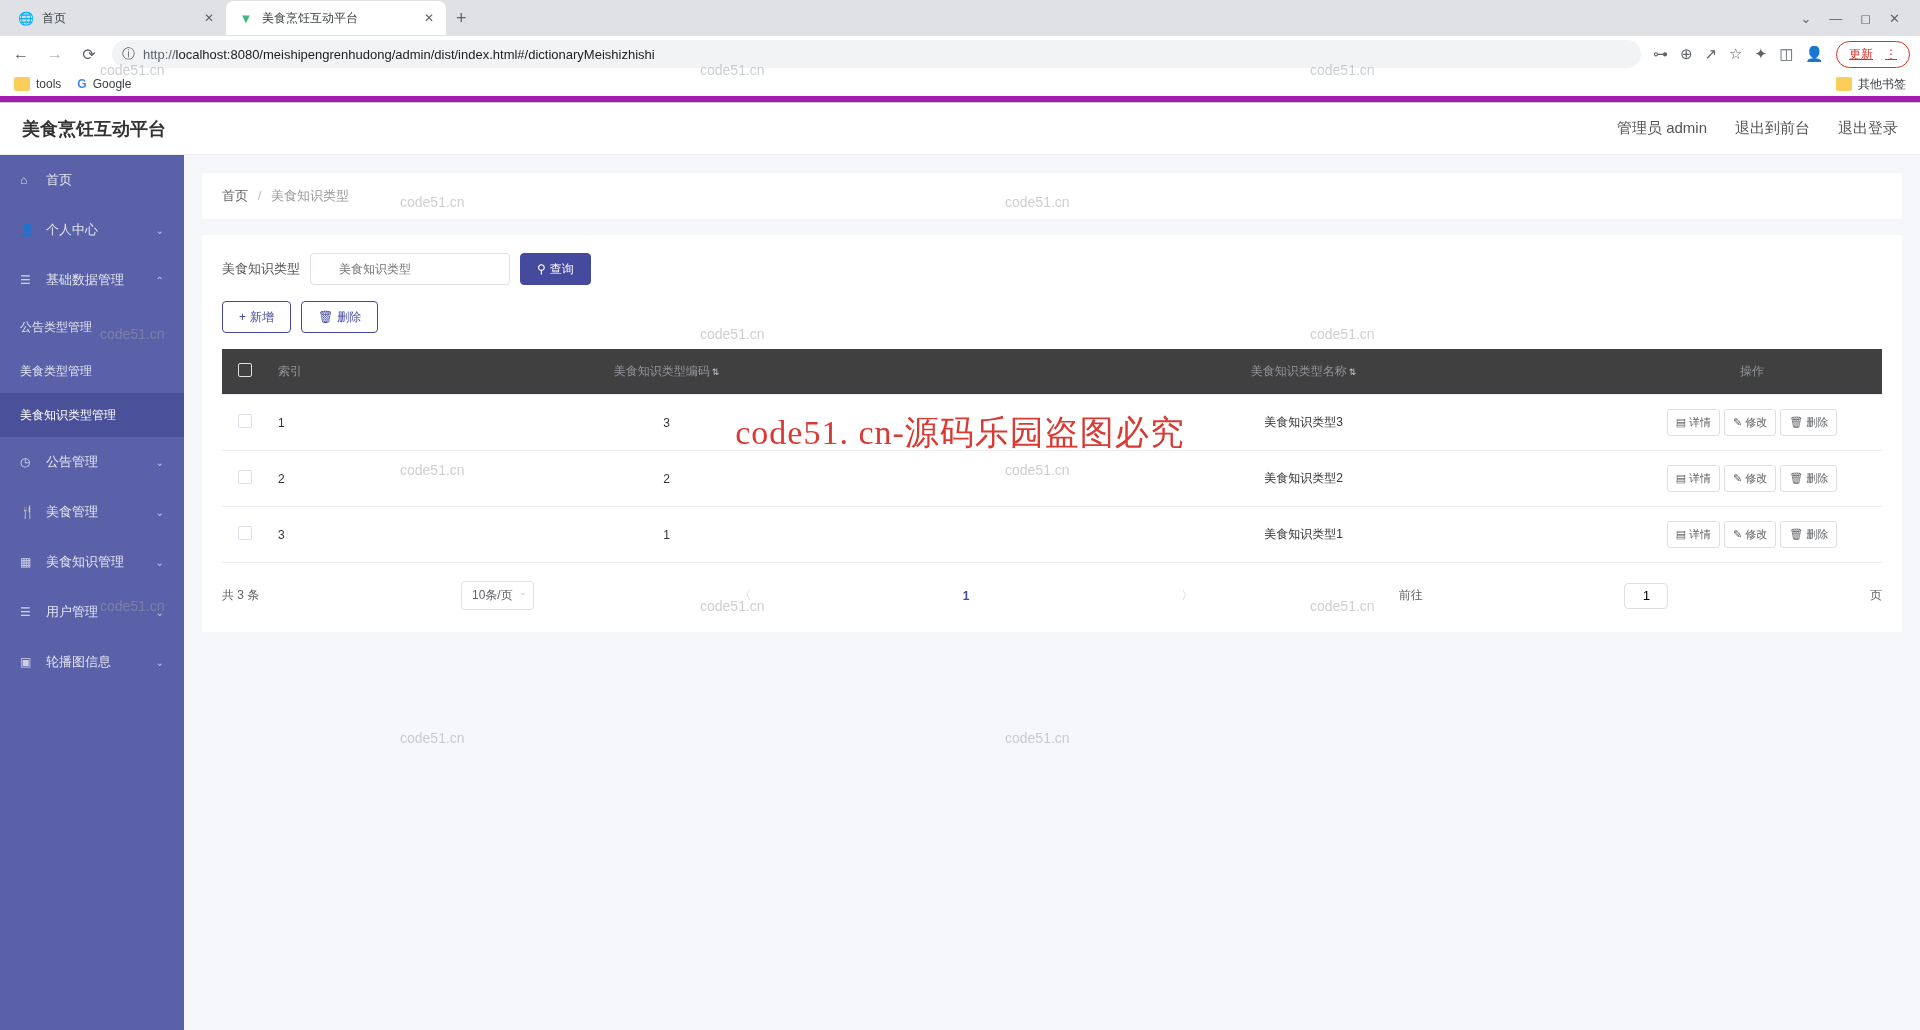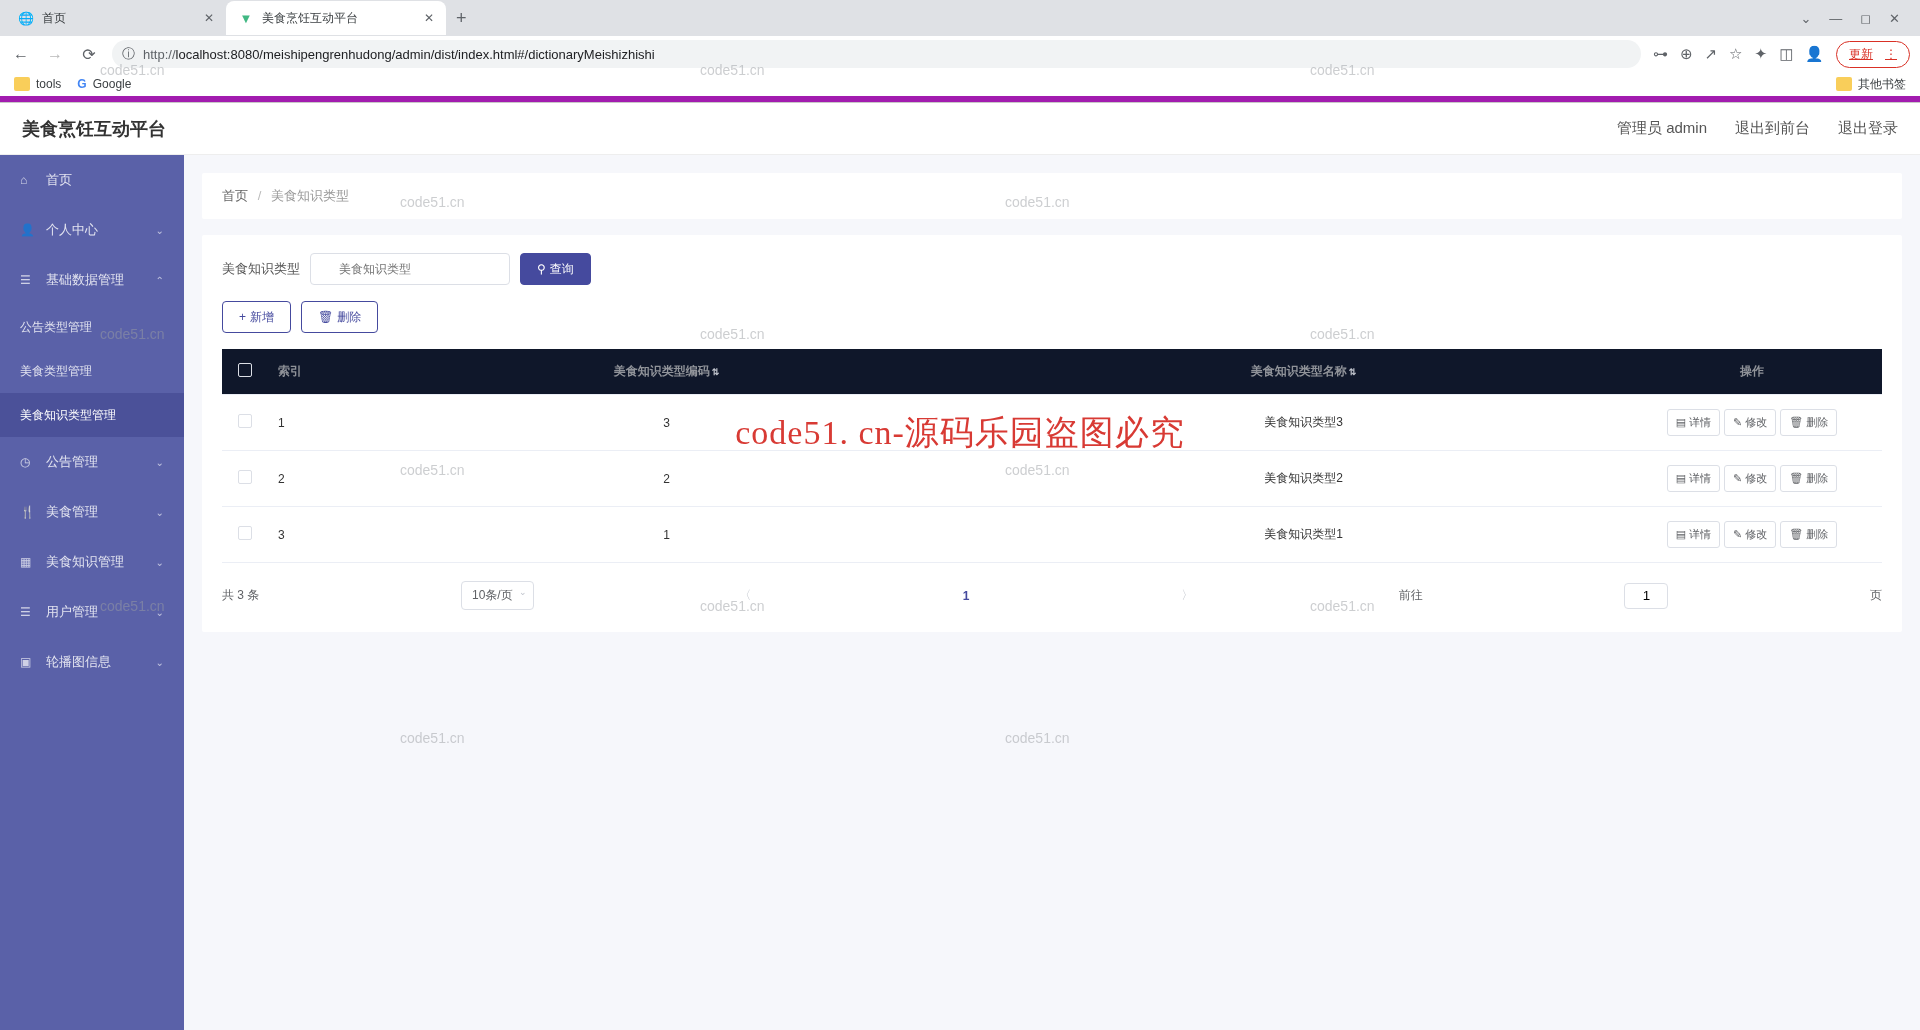--- a/index.html
+++ b/index.html
@@ -60,21 +60,21 @@
 .input-icon { position: absolute; left: 10px; top: 50%; transform: translateY(-50%); color: #c0c4cc; font-size: 12px; }
 .search-input.with-icon { padding-left: 28px; }
 .btn { height: 32px; padding: 0 16px; border-radius: 4px; border: 1px solid #dcdfe6; background: #fff; cursor: pointer; font-size: 12px; display: inline-flex; align-items: center; gap: 4px; }
 .btn.primary { background: #454a9e; border-color: #454a9e; color: #fff; }
 .btn.plain-primary { border-color: #454a9e; color: #454a9e; background: #fff; }
 
 .action-row { display: flex; gap: 10px; margin-bottom: 16px; }
 
 table { width: 100%; border-collapse: collapse; }
 th, td { padding: 14px 10px; font-size: 12px; text-align: left; border-bottom: 1px solid #ebeef5; }
-th { background: #0f172a; color: #909399; font-weight: 700; }
+th { background: #404040; color: #909399; font-weight: 400; }
 .col-check { width: 46px; text-align: center; }
 .col-index { width: 80px; }
 .col-code, .col-name { text-align: center; }
 .col-ops { width: 260px; text-align: center; }
 .chk { width: 14px; height: 14px; border: 1px solid #dcdfe6; border-radius: 2px; display: inline-block; }
 .sort-caret { color: #c0c4cc; font-size: 9px; margin-left: 2px; }
 .op-btn { display: inline-flex; align-items: center; gap: 3px; padding: 5px 8px; border: 1px solid #dcdfe6; border-radius: 3px; background: #fff; font-size: 11px; color: #606266; cursor: pointer; margin: 0 2px; }
 
 .pagination { display: flex; align-items: center; justify-content: space-between; gap: 3px; padding: 18px 0 4px; font-size: 12px; color: #606266; }
 .page-select { border: 1px solid #dcdfe6; border-radius: 4px; padding: 5px 20px 5px 10px; position: relative; }

